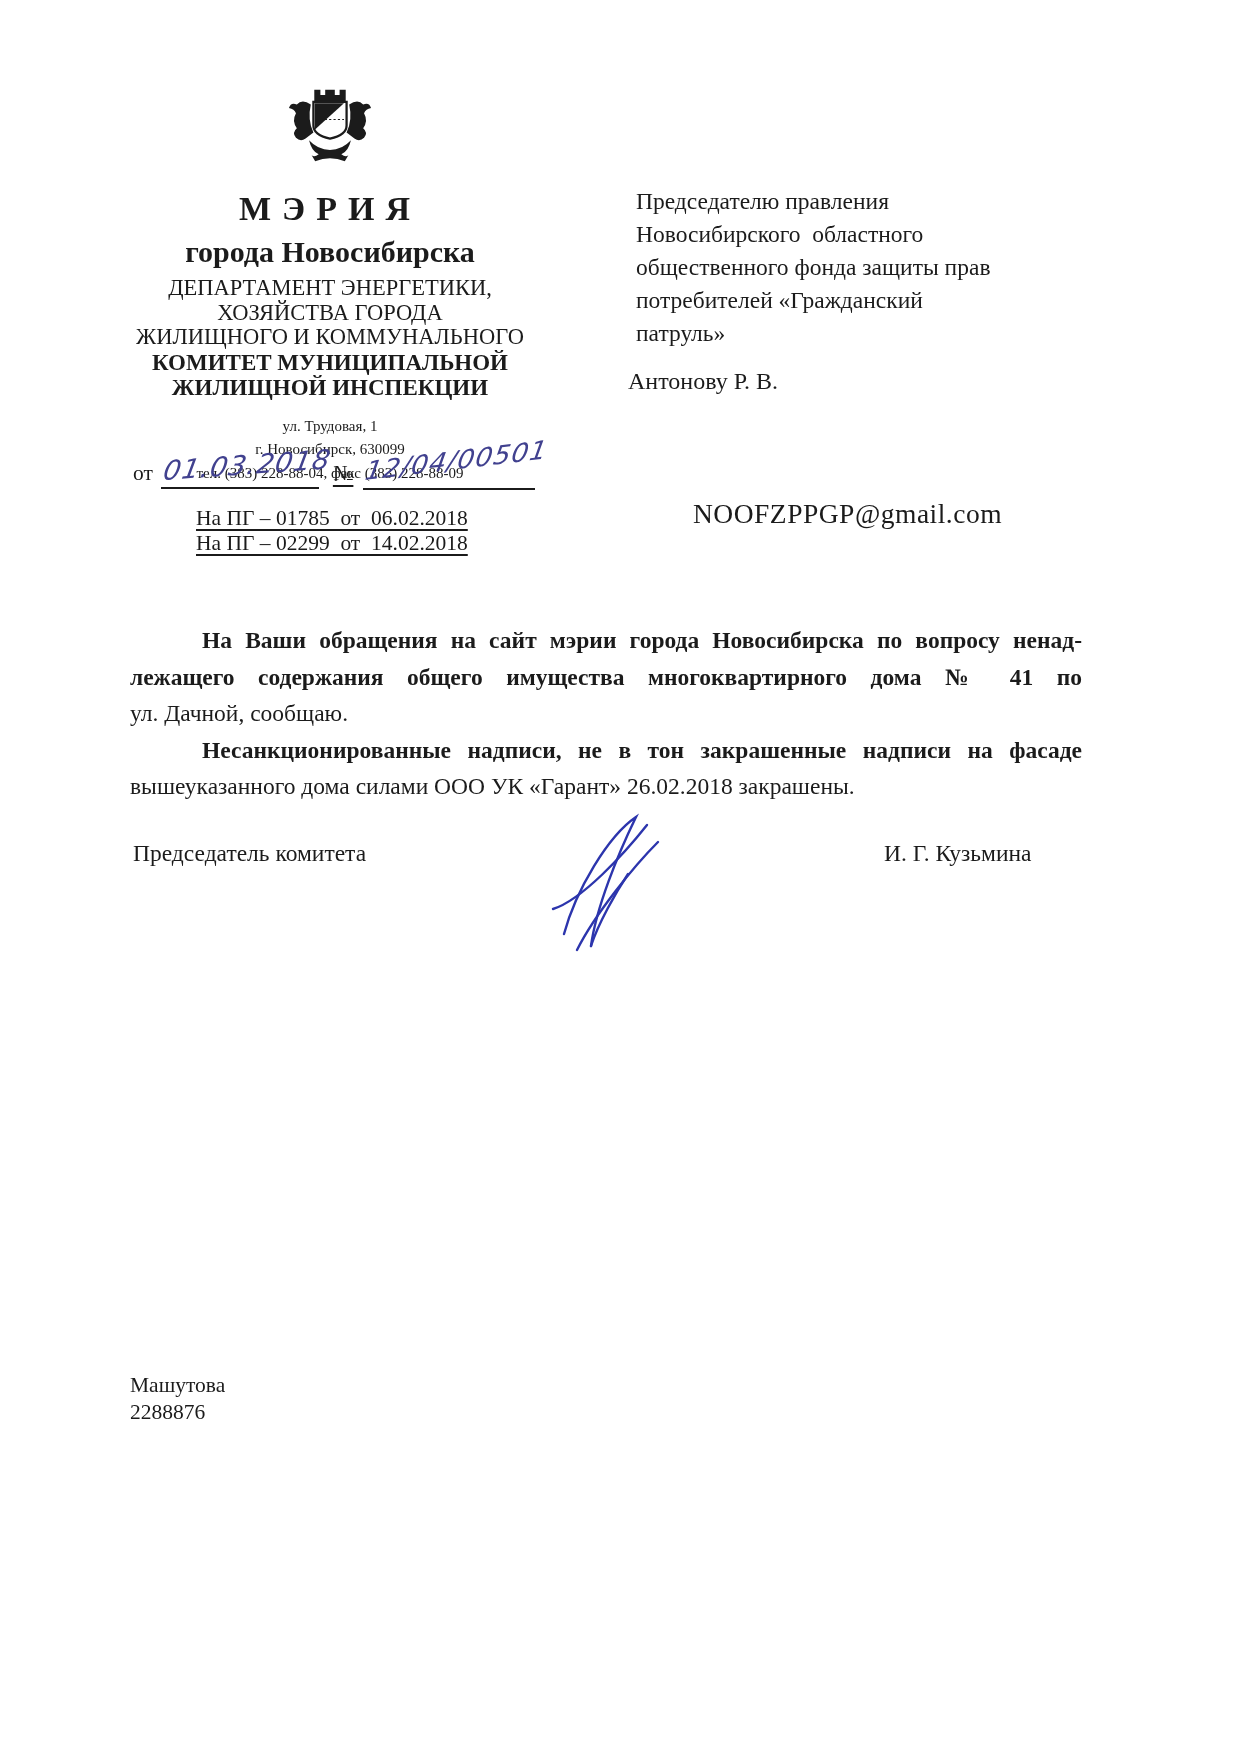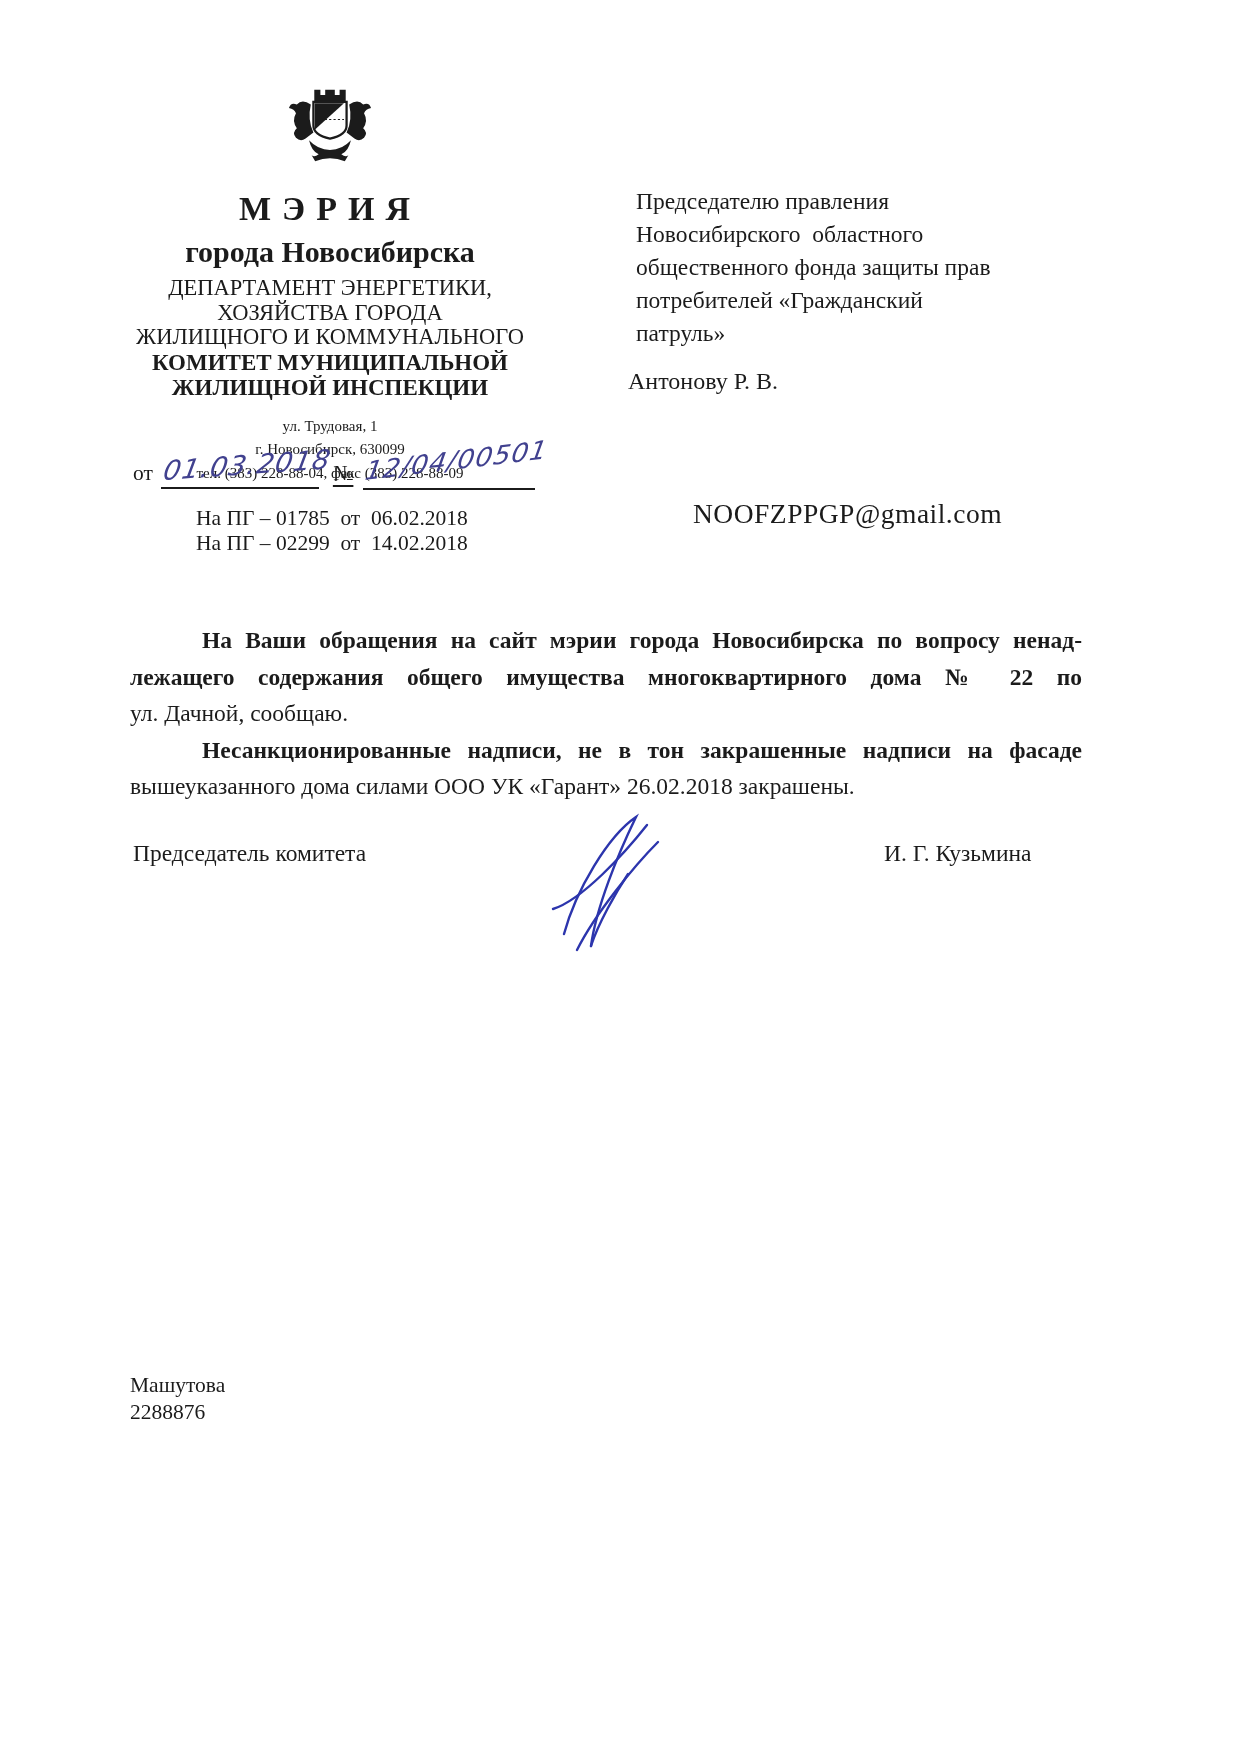--- a/index.html
+++ b/index.html
@@ -62,21 +62,21 @@
   }
   .hw.num-hw { transform: skewX(-16deg) rotate(-7deg); font-size: 26px; }
   .no-sign { display: inline-block; text-decoration: underline; text-underline-offset: 5px; }
 
   
   .refs {
     position: absolute; left: 196px; top: 506px;
     font-size: 21.5px; line-height: 24.5px;
     text-align: left;
   }
-  .ref-line { text-underline-offset: 4px; white-space: pre-wrap; }
+  .ref-line { text-decoration: underline; text-underline-offset: 4px; white-space: pre-wrap; }
 
   
   .recipient {
     position: absolute; left: 628px; top: 185px; width: 440px;
     font-size: 23.5px; line-height: 33px; margin-left: 8px;
   }
   .recipient .addr-line { font-size: 23.5px; line-height: 33px; }
   .recipient-name {
     position: absolute; left: 628px; top: 368px;
     font-size: 24px;
@@ -165,21 +165,21 @@
     <div class="addr-line">Новосибирского  областного</div>
     <div class="addr-line">общественного фонда защиты прав</div>
     <div class="addr-line">потребителей «Гражданский</div>
     <div class="addr-line">патруль»</div>
   </div>
   <div class="recipient-name">Антонову Р. В.</div>
   <div class="recipient-email">NOOFZPPGP@gmail.com</div>
 
   <div class="body-text">
     <div class="bline justify indent">На Ваши обращения на сайт мэрии города Новосибирска по вопросу ненад-</div>
-    <div class="bline justify">лежащего содержания общего имущества многоквартирного дома № 22 по</div>
+    <div class="bline justify">лежащего содержания общего имущества многоквартирного дома № 41 по</div>
     <div class="bline">ул. Дачной, сообщаю.</div>
     <div class="para2">
       <div class="bline justify indent">Несанкционированные надписи, не в тон закрашенные надписи на фасаде</div>
       <div class="bline">вышеуказанного дома силами ООО УК «Гарант» 26.02.2018 закрашены.</div>
     </div>
   </div>
 
   <div class="sig-position">Председатель комитета</div>
 
   <div class="sig-flourish">

